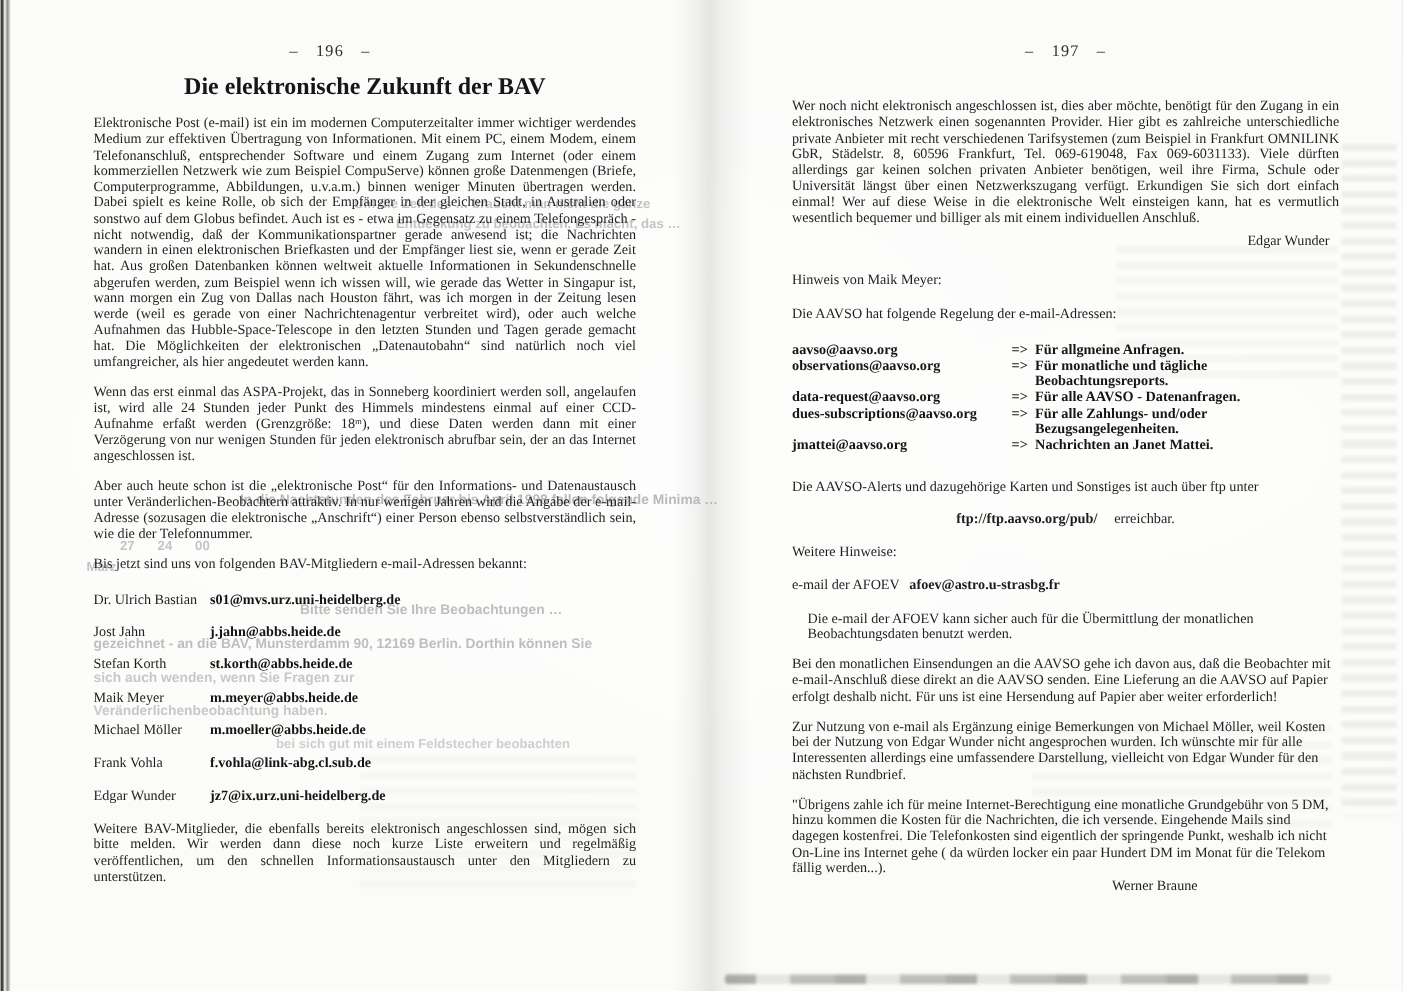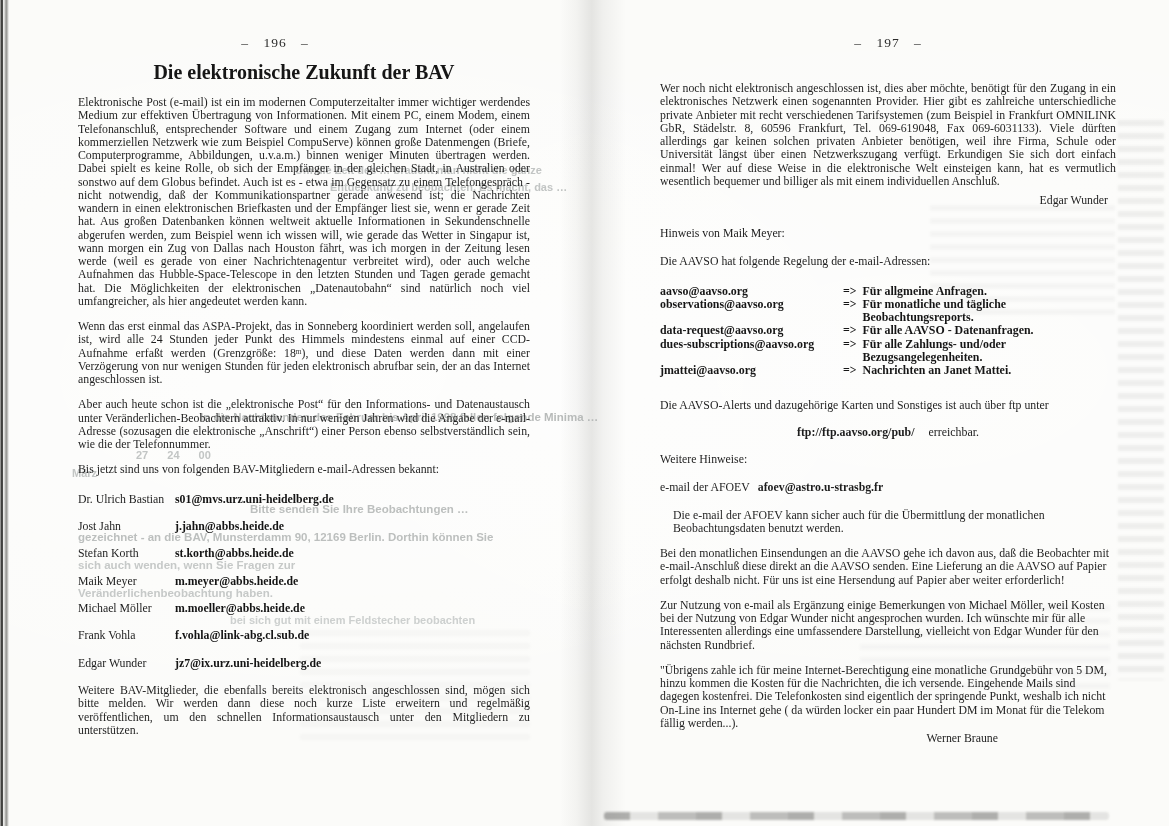--- a/index.html
+++ b/index.html
@@ -87,21 +87,21 @@
 
 <div class="scan">
 
   <div class="edge-left"></div>
   <div class="gutter"></div>
   <div class="bottom-streak"></div>
 
   <div class="ghost" style="left:295px; top:164px; font-size:11px;">Um die Zeit des … braucht man nicht die ganze</div>
   <div class="ghost" style="left:330px; top:181px; font-size:11px;">Entdeckung zu beobachten. Es macht, das …</div>
   <div class="ghost" style="left:200px; top:411px; font-size:11.5px; color:#b8bbba;">In die Nachtstunden des Februar bis April 1998 fallen folgende Minima …</div>
-  <div class="ghost" style="left:100px; top:449px; font-size:11px; word-spacing:16px;margin-left:36px;">27 24 00</div>
+  <div class="ghost" style="left:100px; top:449px; font-size:11px; word-spacing:16px;">27 24 00</div>
   <div class="ghost" style="left:72px; top:467px; font-size:11px;text-align:center;">März</div>
   <div class="ghost" style="left:250px; top:503px; font-size:11.5px; color:#bcbfbe;">Bitte senden Sie Ihre Beobachtungen …</div>
   <div class="ghost" style="left:78px; top:531px; font-size:11.5px; color:#bcbfbe;">gezeichnet - an die BAV, Munsterdamm 90, 12169 Berlin. Dorthin können Sie</div>
   <div class="ghost" style="left:78px; top:559px; font-size:11.5px; color:#c6c9c8;">sich auch wenden, wenn Sie Fragen zur</div>
   <div class="ghost" style="left:78px; top:587px; font-size:11.5px; color:#c6c9c8;">Veränderlichenbeobachtung haben.</div>
   <div class="ghost" style="left:230px; top:614px; font-size:11px; color:#cdd0cf;">bei sich gut mit einem Feldstecher beobachten</div>
 
   <div class="smudge" style="left:1118px; top:120px; width:46px; height:560px;"></div>
   <div class="smudge" style="left:930px; top:205px; width:185px; height:115px; opacity:.55;"></div>
   <div class="smudge" style="left:860px; top:605px; width:250px; height:85px; opacity:.45;"></div>

